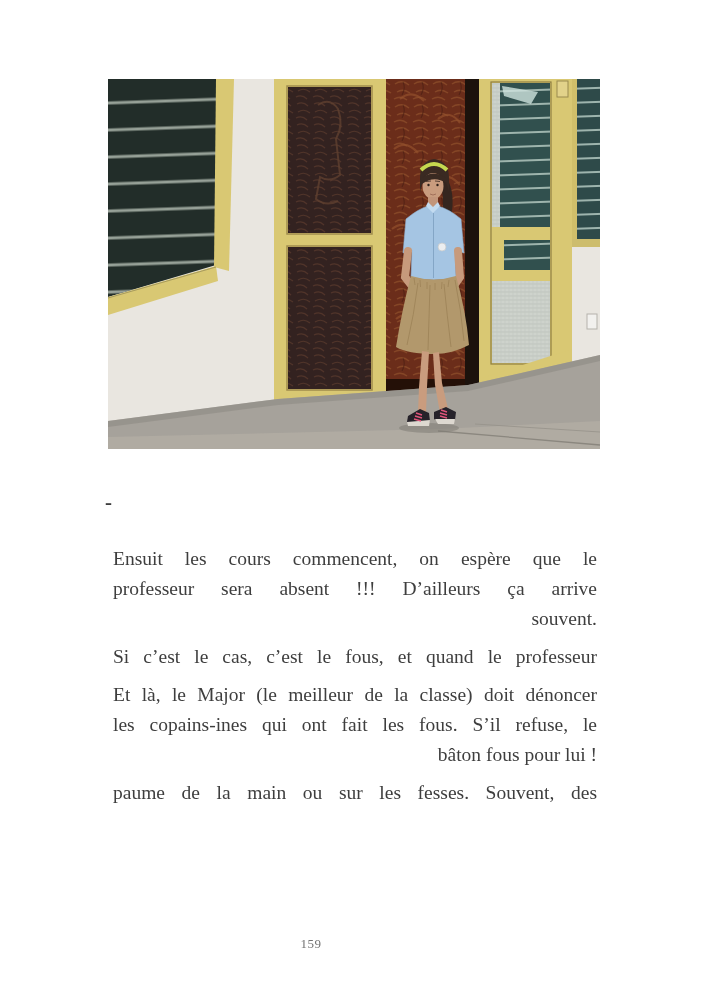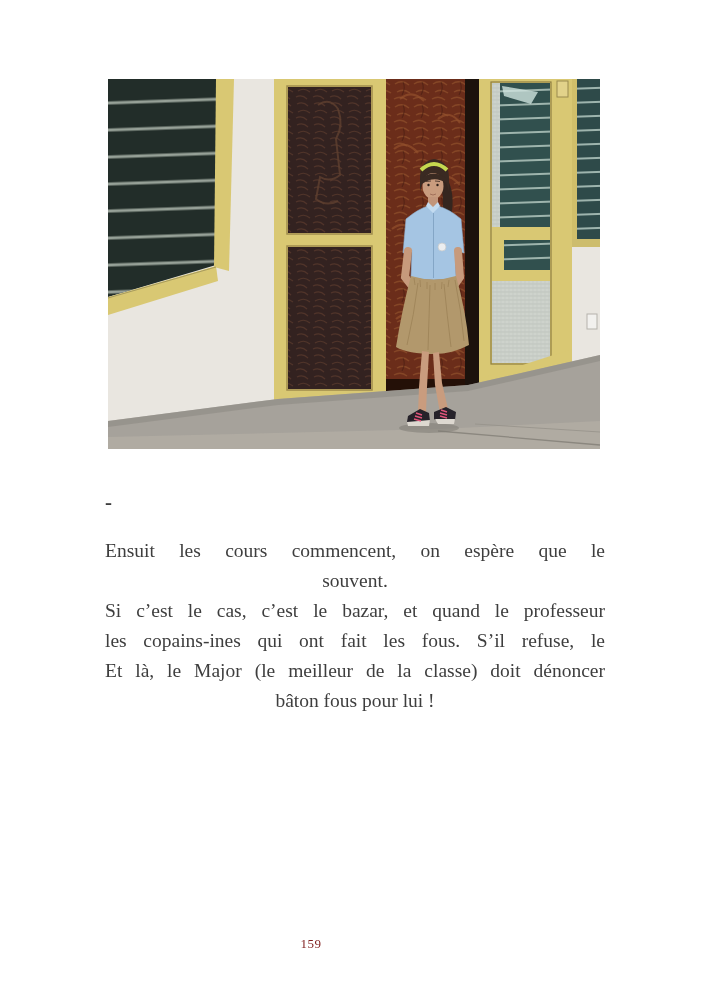--- a/index.html
+++ b/index.html
@@ -16,26 +16,26 @@
   }
   .photo-wrap svg{display:block;width:492px;height:370px;}
   .dash-line{
     position:absolute;left:105px;top:490px;
     font-size:21px;font-weight:700;line-height:24px;color:#3d3d3d;
   }
   .body-text{
     position:absolute;left:105px;top:536px;width:500px;
     font-size:19.5px;line-height:30px;color:#3e3e3e;
   }
-  .para{margin:0;}
-  .line{text-align:center;white-space:normal;}
+  .para{margin:8px;}
+  .line{text-align:right;white-space:normal;}
   .line.just{text-align:justify;text-align-last:justify;}
   .page-number{
     position:absolute;left:0;top:936px;width:622px;
-    text-align:center;font-size:13px;color:#7f1d1d;letter-spacing:.5px;
+    text-align:center;font-size:13px;color:#737373;letter-spacing:.5px;
   }
   
   :root{
     --frame-yellow:#d9c873;
     --carved-door-dark:#332220;
     --carved-door-red:#6b2d1a;
     --louver-glass:#31504e;
     --wall-white:#e9e6e0;
     --floor-gray:#a6a29b;
     --shirt-blue:#a5c5e3;
@@ -197,29 +197,31 @@
         <path d="M333,331 l6,2 M332,334 l7,2 M332,337 l7,2" stroke="#e0557a" stroke-width="1.4"></path>
       </g>
     </svg>
   </figure>
 
   <div class="dash-line">-</div>
 
   <div class="body-text">
       <div class="para">
         <div class="line just">Ensuit les cours commencent, on espère que le</div>
+        <div class="line just">professeur sera absent !!! D’ailleurs ça arrive</div>
         <div class="line">souvent.</div>
       </div>
       <div class="para">
-        <div class="line just">Si c’est le cas, c’est le bazar, et quand le professeur</div>
-      </div>
-      <div class="para">
+        <div class="line just">Si c’est le cas, c’est le fous, et quand le professeur</div>
+      </div>
+      <div class="para">
+        <div class="line just">Et là, le Major (le meilleur de la classe) doit dénoncer</div>
         <div class="line just">les copains-ines qui ont fait les fous. S’il refuse, le</div>
-        <div class="line just">Et là, le Major (le meilleur de la classe) doit dénoncer</div>
         <div class="line">bâton fous pour lui !</div>
       </div>
       <div class="para">
+        <div class="line just">paume de la main ou sur les fesses. Souvent, des</div>
       </div>
     </div>
 
   <div class="page-number">159</div>
 
 </div>
 
 </body></html>

